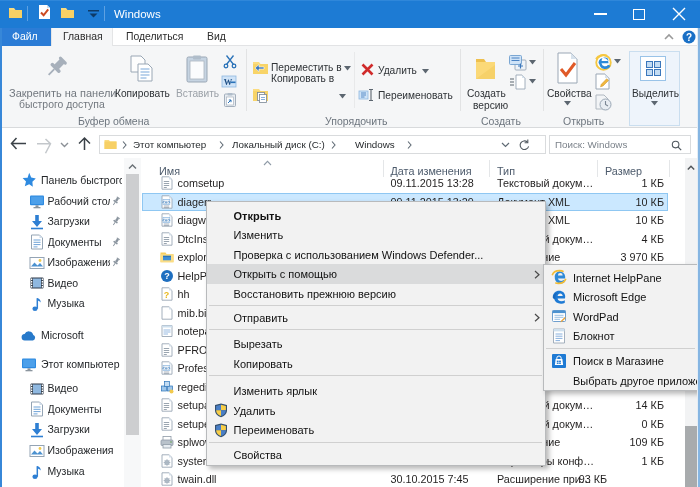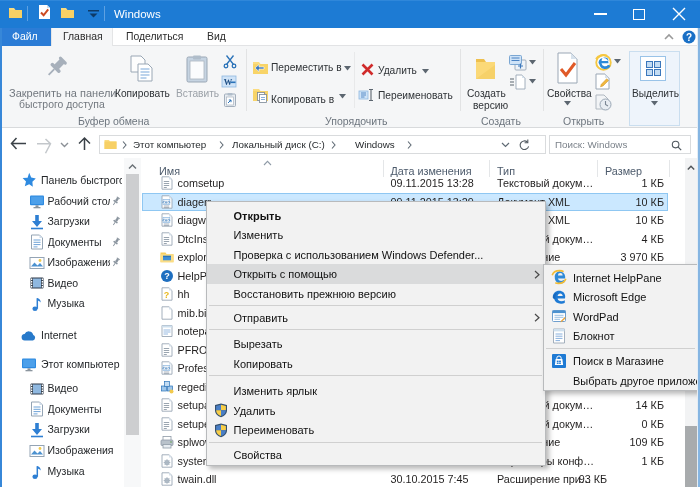--- a/index.html
+++ b/index.html
@@ -126,21 +126,21 @@
     </svg>
 <svg class="a" style="left:252px;top:86.5px" width="17" height="16" viewBox="0 0 17 16">
       <path d="M1 2h6l1.5 2H16v10H1z" fill="#fbdc80"></path>
       <path d="M1 4h15v10H1z" fill="#f8d468"></path>
       <g>
         <rect x="5.5" y="5.5" width="7" height="8" fill="#fff" stroke="#7b8794" stroke-width=".8"></rect>
         <rect x="7.5" y="7.5" width="7" height="8" fill="#fff" stroke="#7b8794" stroke-width=".8"></rect>
         <path d="M9 10.5h4M9 12.5h4" stroke="#7ba7d9" stroke-width=".9"></path>
       </g>
     </svg>
-<div class="t" style="left:271px;top:94px;color:#2f3337;font-size:10.2px">Копировать в</div>
+<div class="t" style="left:271px;top:73px;color:#2f3337;font-size:10.2px">Копировать в</div>
 <svg class="a" style="left:339px;top:93.5px" width="7" height="5" viewBox="0 0 7 5">
       <path d="M0 0h7L3.5 4.5z" fill="#5c6670"></path>
     </svg>
 
 <svg class="a" style="left:361px;top:63px" width="13" height="13" viewBox="0 0 13 13">
       <path d="M1.5 1.5l10 10M11.5 1.5l-10 10" stroke="#d02b2b" stroke-width="2.6"></path>
     </svg>
 <div class="t" style="left:378px;top:64.5px;color:#2f3337;font-size:10.2px">Удалить</div>
 <svg class="a" style="left:422px;top:68.5px" width="7" height="5" viewBox="0 0 7 5">
       <path d="M0 0h7L3.5 4.5z" fill="#5c6670"></path>
@@ -354,21 +354,21 @@
 <div class="t" style="left:47.5px;top:276.5px;width:74.5px;overflow:hidden;color:#24272a;font-size:10.5px">Видео</div>
 <svg class="a" style="left:29px;top:295.5px" width="16" height="16" viewBox="0 0 16 16">
       <ellipse cx="6" cy="12.8" rx="2.6" ry="2.2" fill="#2e7fd3"></ellipse>
       <path d="M8.3 12.8V2.2" stroke="#2e7fd3" stroke-width="1.5"></path>
       <path d="M8.3 2c2.4.8 3.6 2.2 3.3 4.6-.8-1.3-2-1.9-3.3-2z" fill="#2e7fd3"></path>
     </svg>
 <div class="t" style="left:47.5px;top:297.0px;width:74.5px;overflow:hidden;color:#24272a;font-size:10.5px">Музыка</div>
 <svg class="a" style="left:21px;top:327.5px" width="16" height="16" viewBox="0 0 16 16">
       <path d="M4 12.5a3.2 3.2 0 0 1-.4-6.4A4.6 4.6 0 0 1 12.3 7 2.9 2.9 0 0 1 12 12.5z" fill="#2779ca"></path>
     </svg>
-<div class="t" style="left:41px;top:329.0px;width:81px;overflow:hidden;color:#24272a;font-size:10.5px">Internet</div>
+<div class="t" style="left:41px;top:329.0px;width:81px;overflow:hidden;color:#24272a;font-size:10.5px">Microsoft</div>
 <svg class="a" style="left:21px;top:356px" width="16" height="16" viewBox="0 0 16 16">
       <rect x="1" y="2.5" width="14" height="9.8" rx="1" fill="#2e8ae0"></rect>
       <rect x="2.1" y="3.6" width="11.8" height="7.4" fill="#4da0ea"></rect>
       <rect x="6.5" y="12.3" width="3" height="1.8" fill="#8b959e"></rect>
       <rect x="4.5" y="14" width="7" height="1.3" fill="#8b959e"></rect>
     </svg>
 <div class="t" style="left:41px;top:357.5px;width:81px;overflow:hidden;color:#24272a;font-size:10.5px">Этот компьютер</div>
 <svg class="a" style="left:29px;top:380.5px" width="16" height="16" viewBox="0 0 16 16">
       <rect x="1.5" y="2.5" width="13" height="11" rx="1" fill="#2e3b4a"></rect>
       <rect x="4" y="3.5" width="8" height="9" fill="#8fb8e0"></rect>

